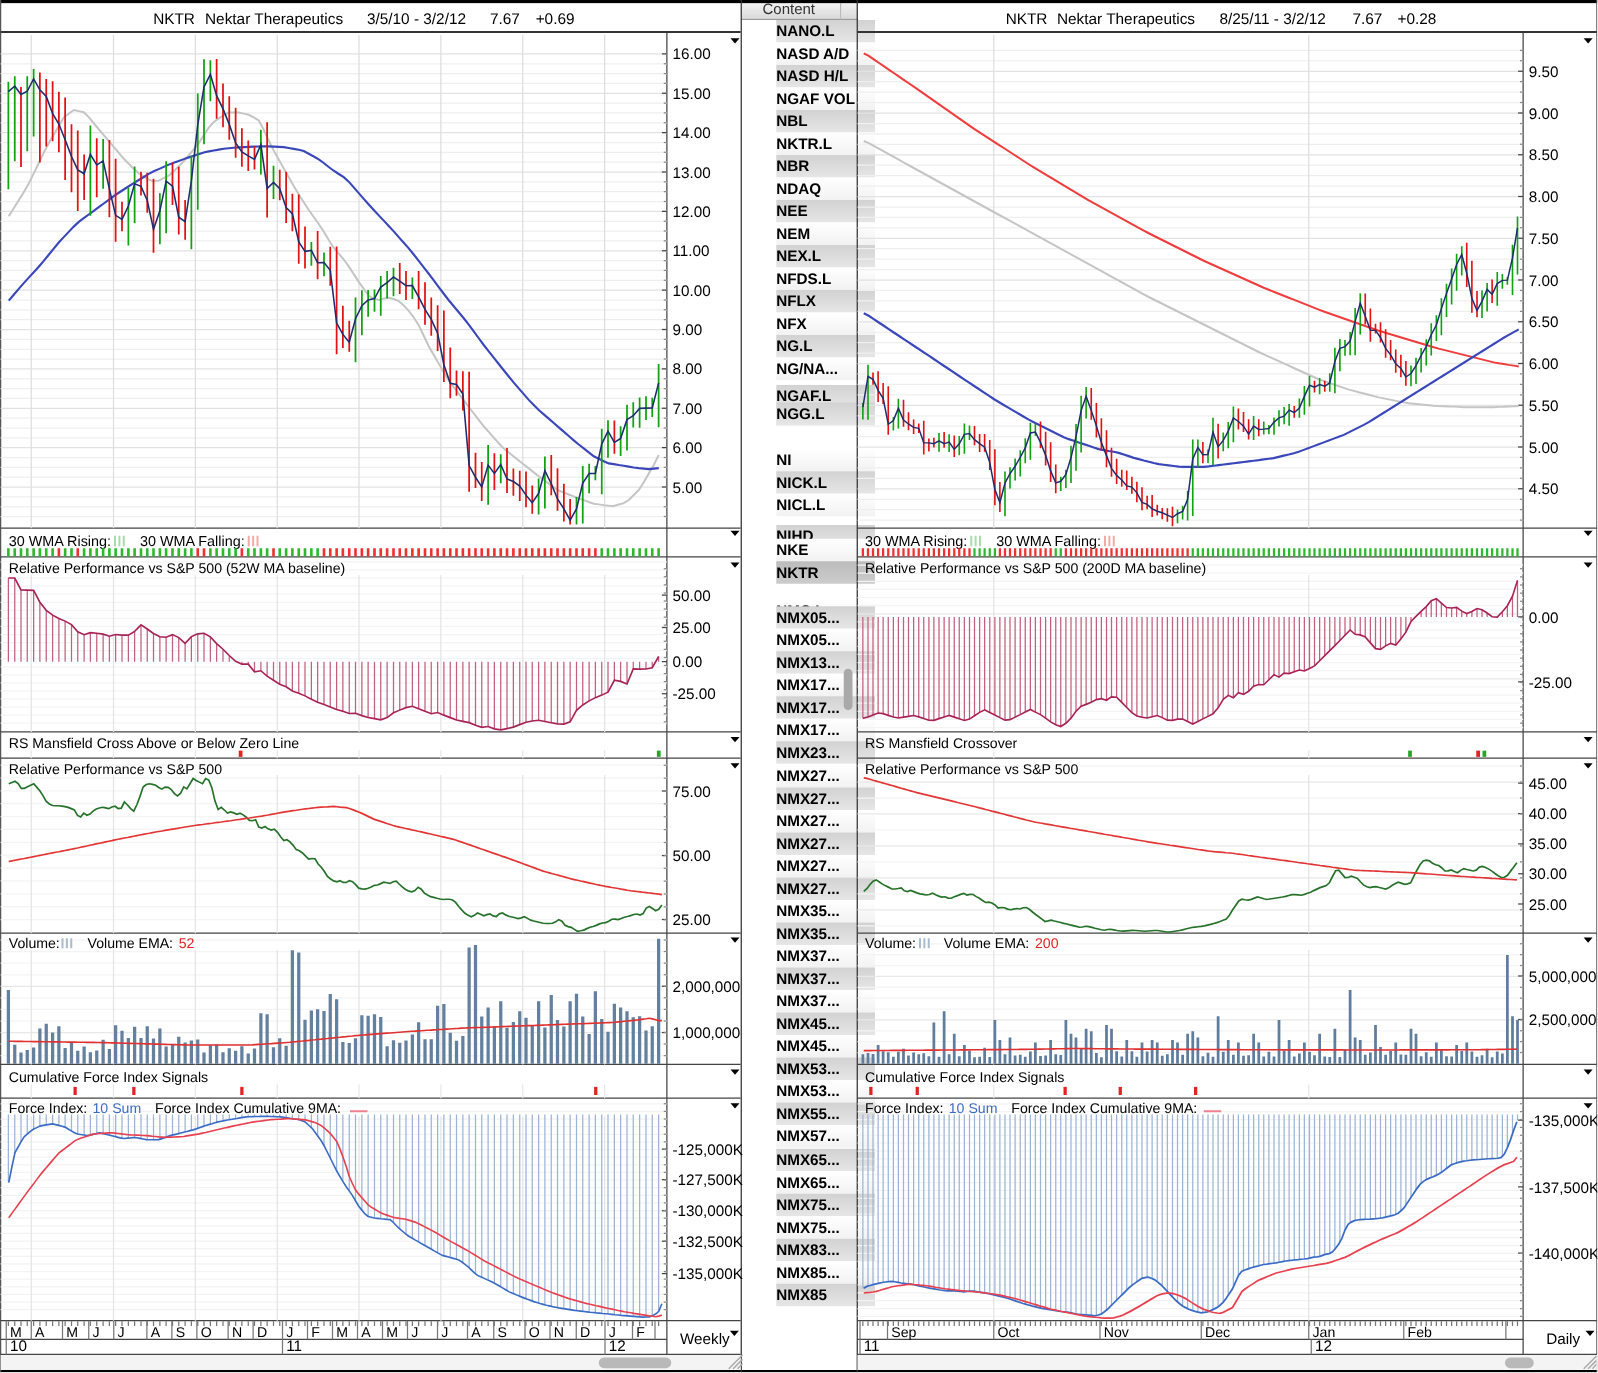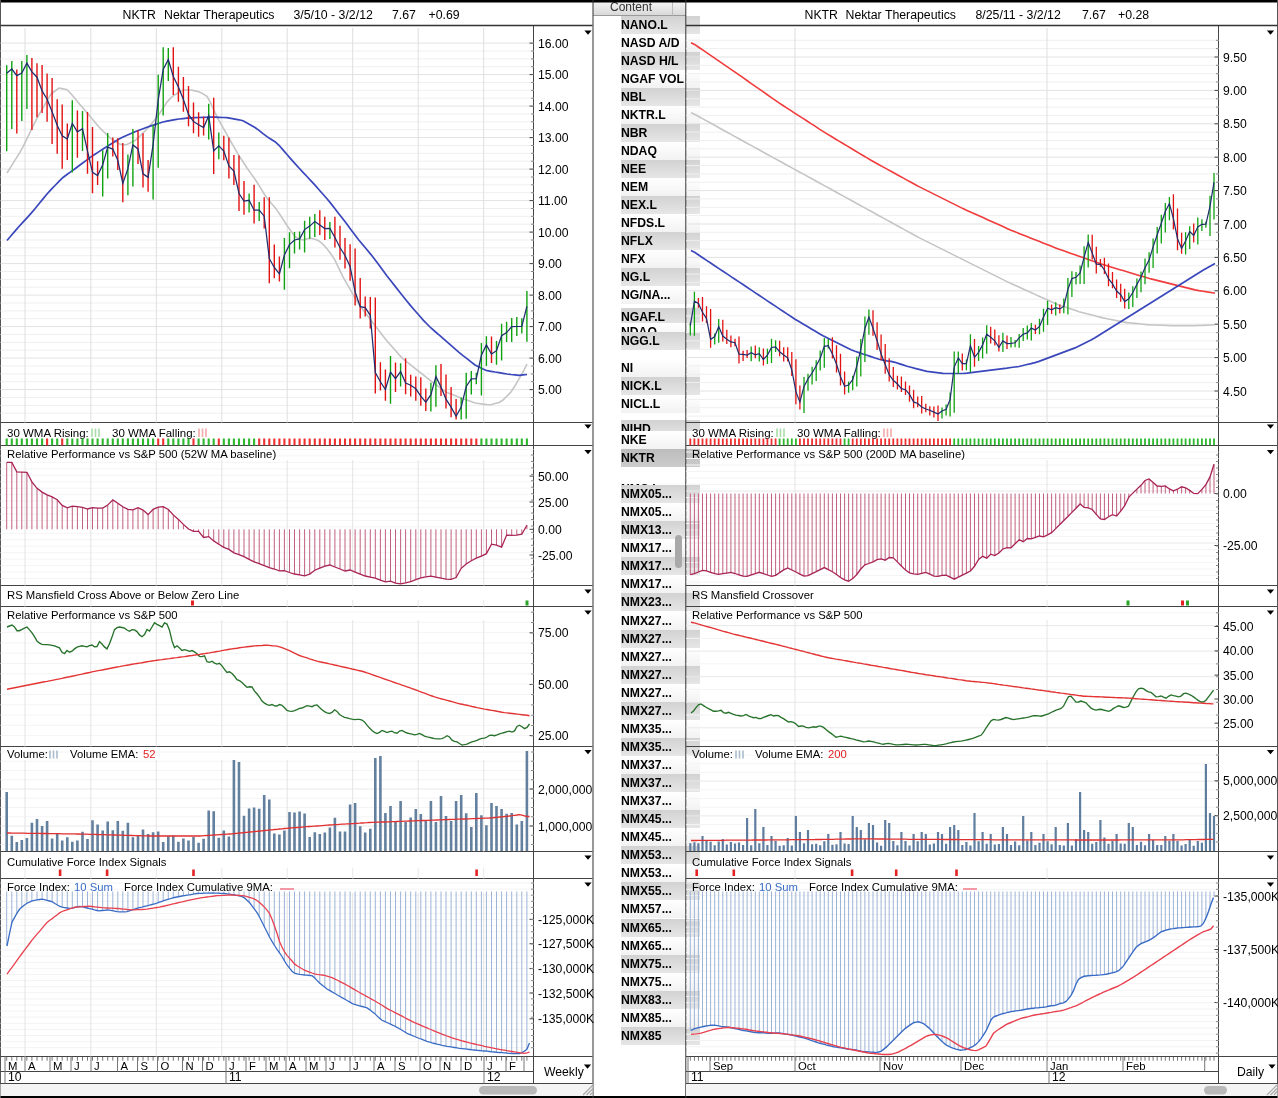--- a/index.html
+++ b/index.html
@@ -33,21 +33,21 @@
       <div class="lrow rg" style="top:160.0px">NEE</div>
       <div class="lrow rw" style="top:178.0px">NEM</div>
       <div class="lrow rg" style="top:196.1px">NEX.L</div>
       <div class="lrow rw" style="top:214.2px">NFDS.L</div>
       <div class="lrow rg" style="top:232.2px">NFLX</div>
       <div class="lrow rw" style="top:250.3px">NFX</div>
       <div class="lrow rg" style="top:268.3px">NG.L</div>
       <div class="lrow rw" style="top:286.4px">NG/NA...</div>
       <div class="lrow rg" style="top:308px">NGAF.L</div>
       <div class="lrow rw" style="top:322.5px">NDAQ</div>
-      <div class="lrow rg" style="top:332px">NGG.L</div>
+      <div class="lrow rg" style="top:322px">NGG.L</div>
       <div class="lrow rw" style="top:358.6px">NI</div>
       <div class="lrow rg" style="top:376.7px">NICK.L</div>
       <div class="lrow rw" style="top:394.8px">NICL.L</div>
       <div class="lrow rg" style="top:420px">NIHD</div>
       <div class="lrow rw" style="top:430.9px">NKE</div>
       <div class="lrow rs" style="top:448.9px">NKTR</div>
       <div class="lrow rw" style="top:480px">NMC.L</div>
       <div class="lrow rg" style="top:485.1px">NMX05...</div>
       <div class="lrow rw" style="top:503.1px">NMX05...</div>
       <div class="lrow rg" style="top:521.2px">NMX13...</div>

